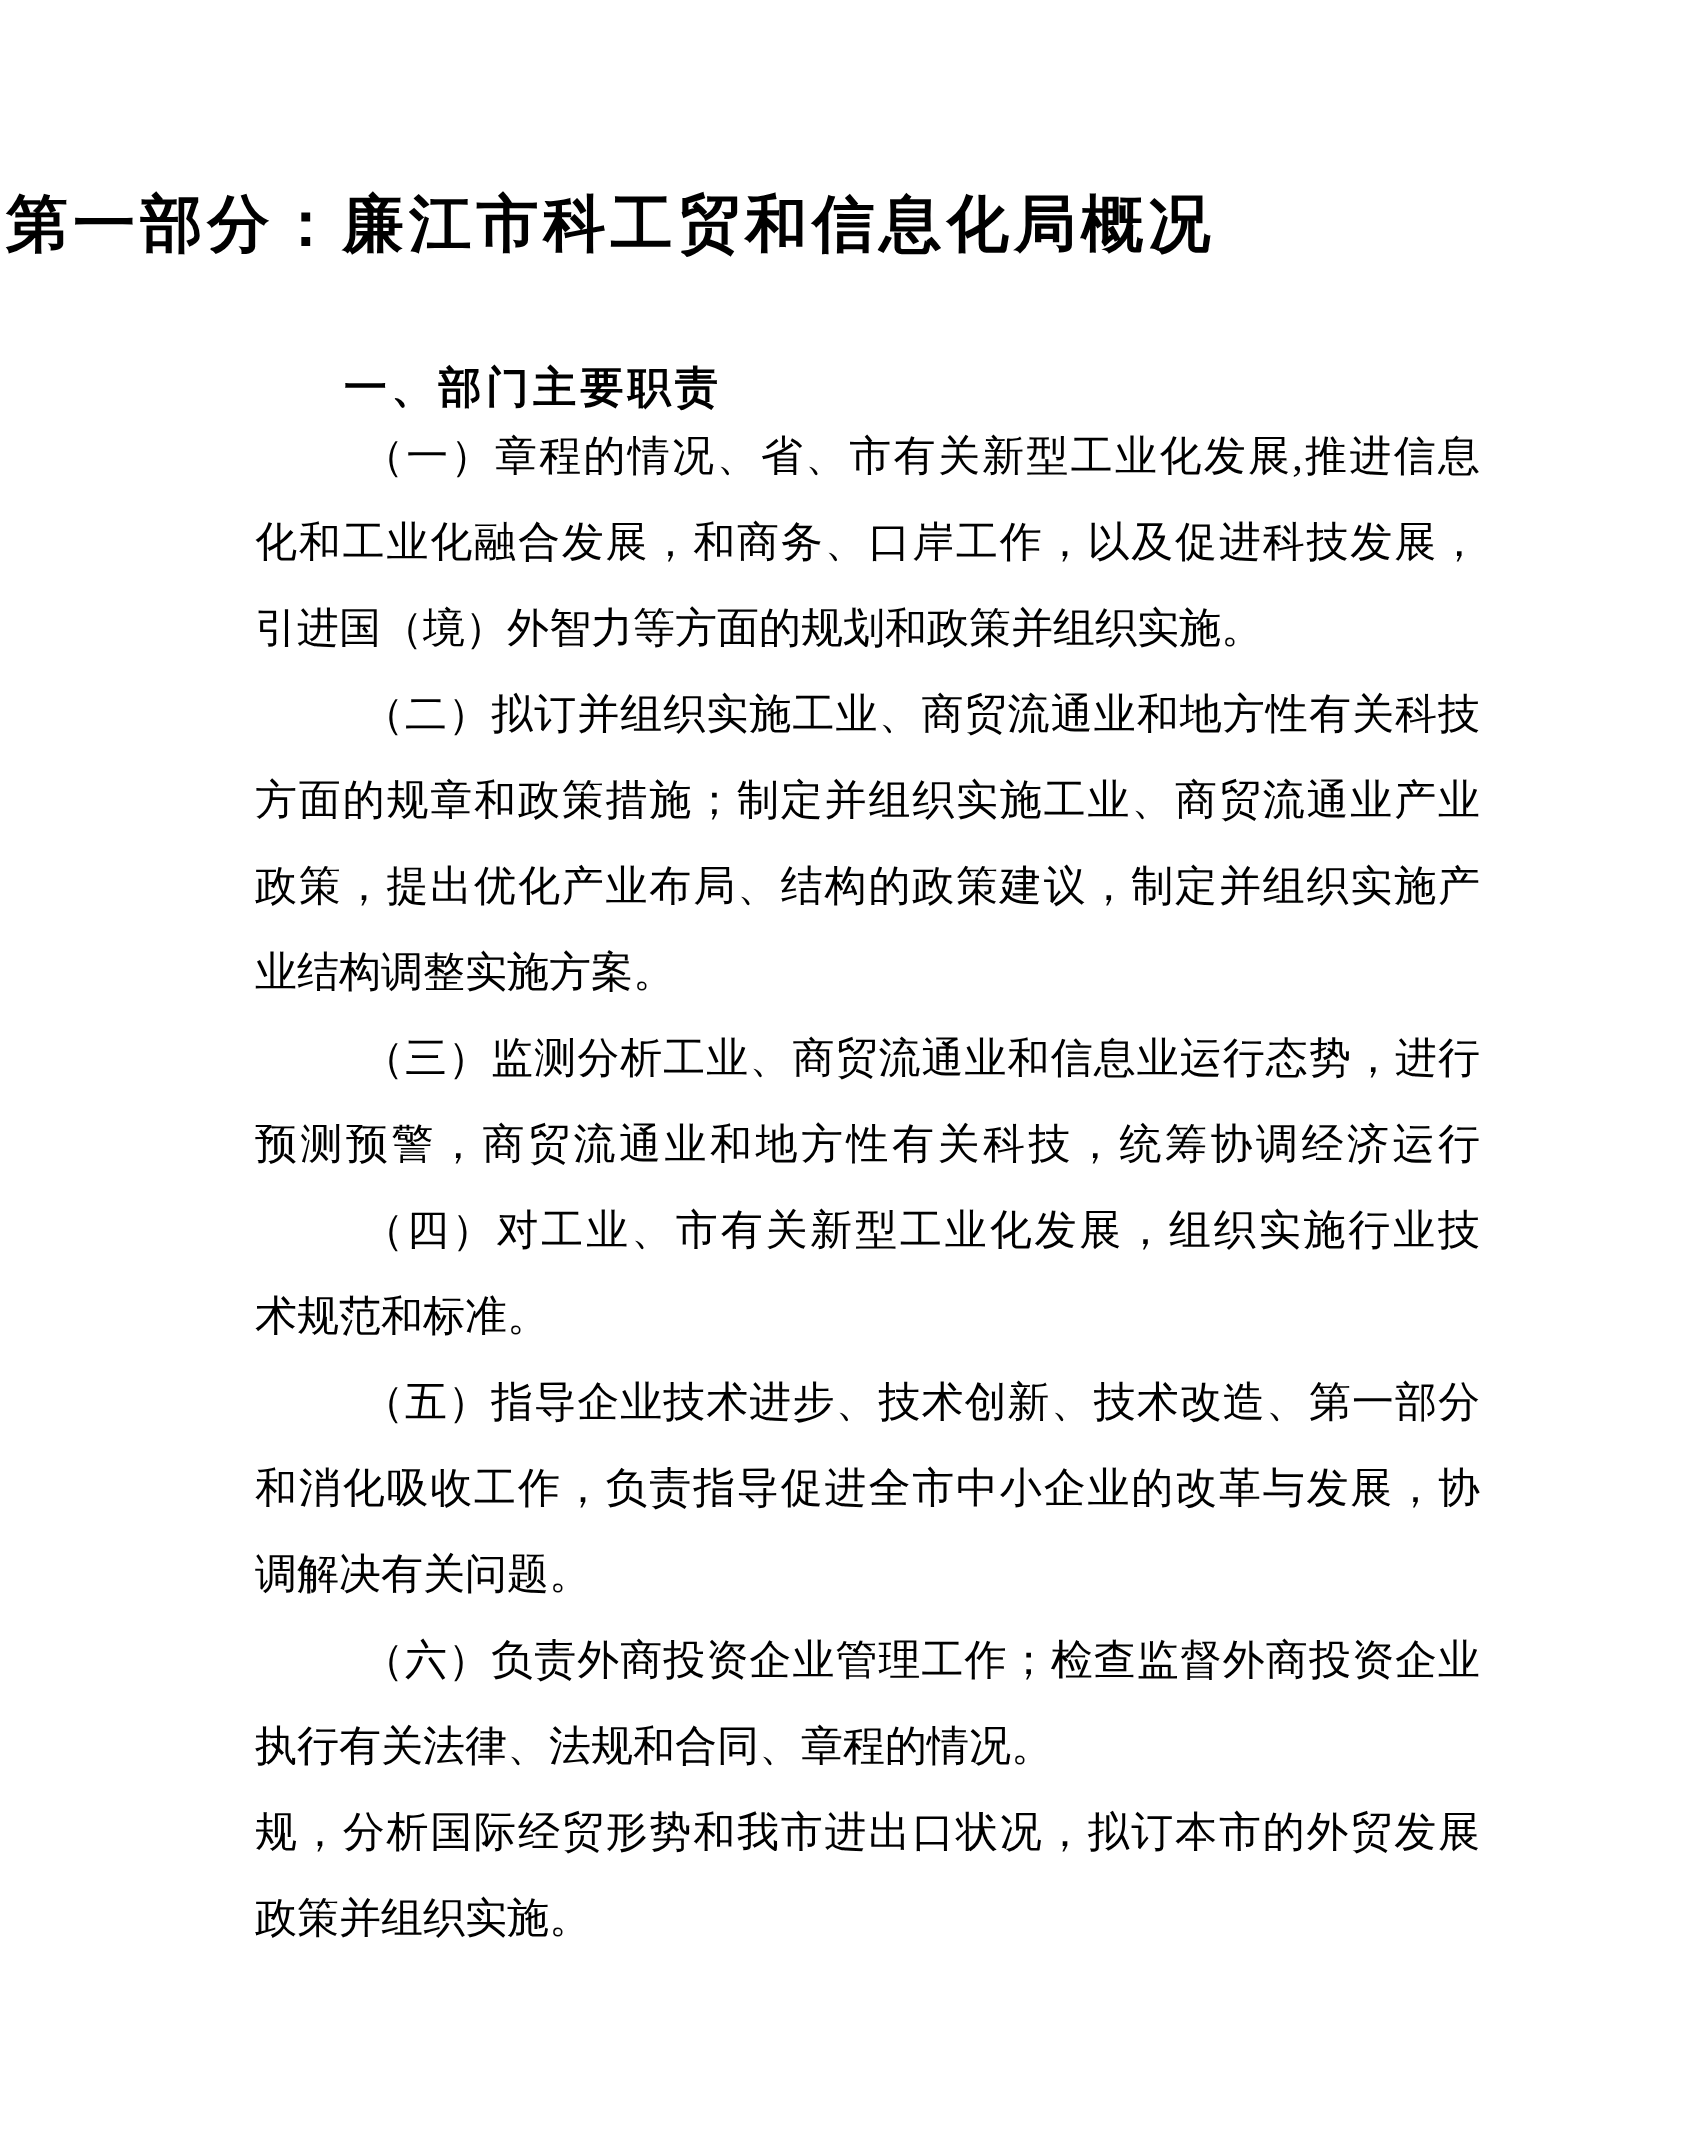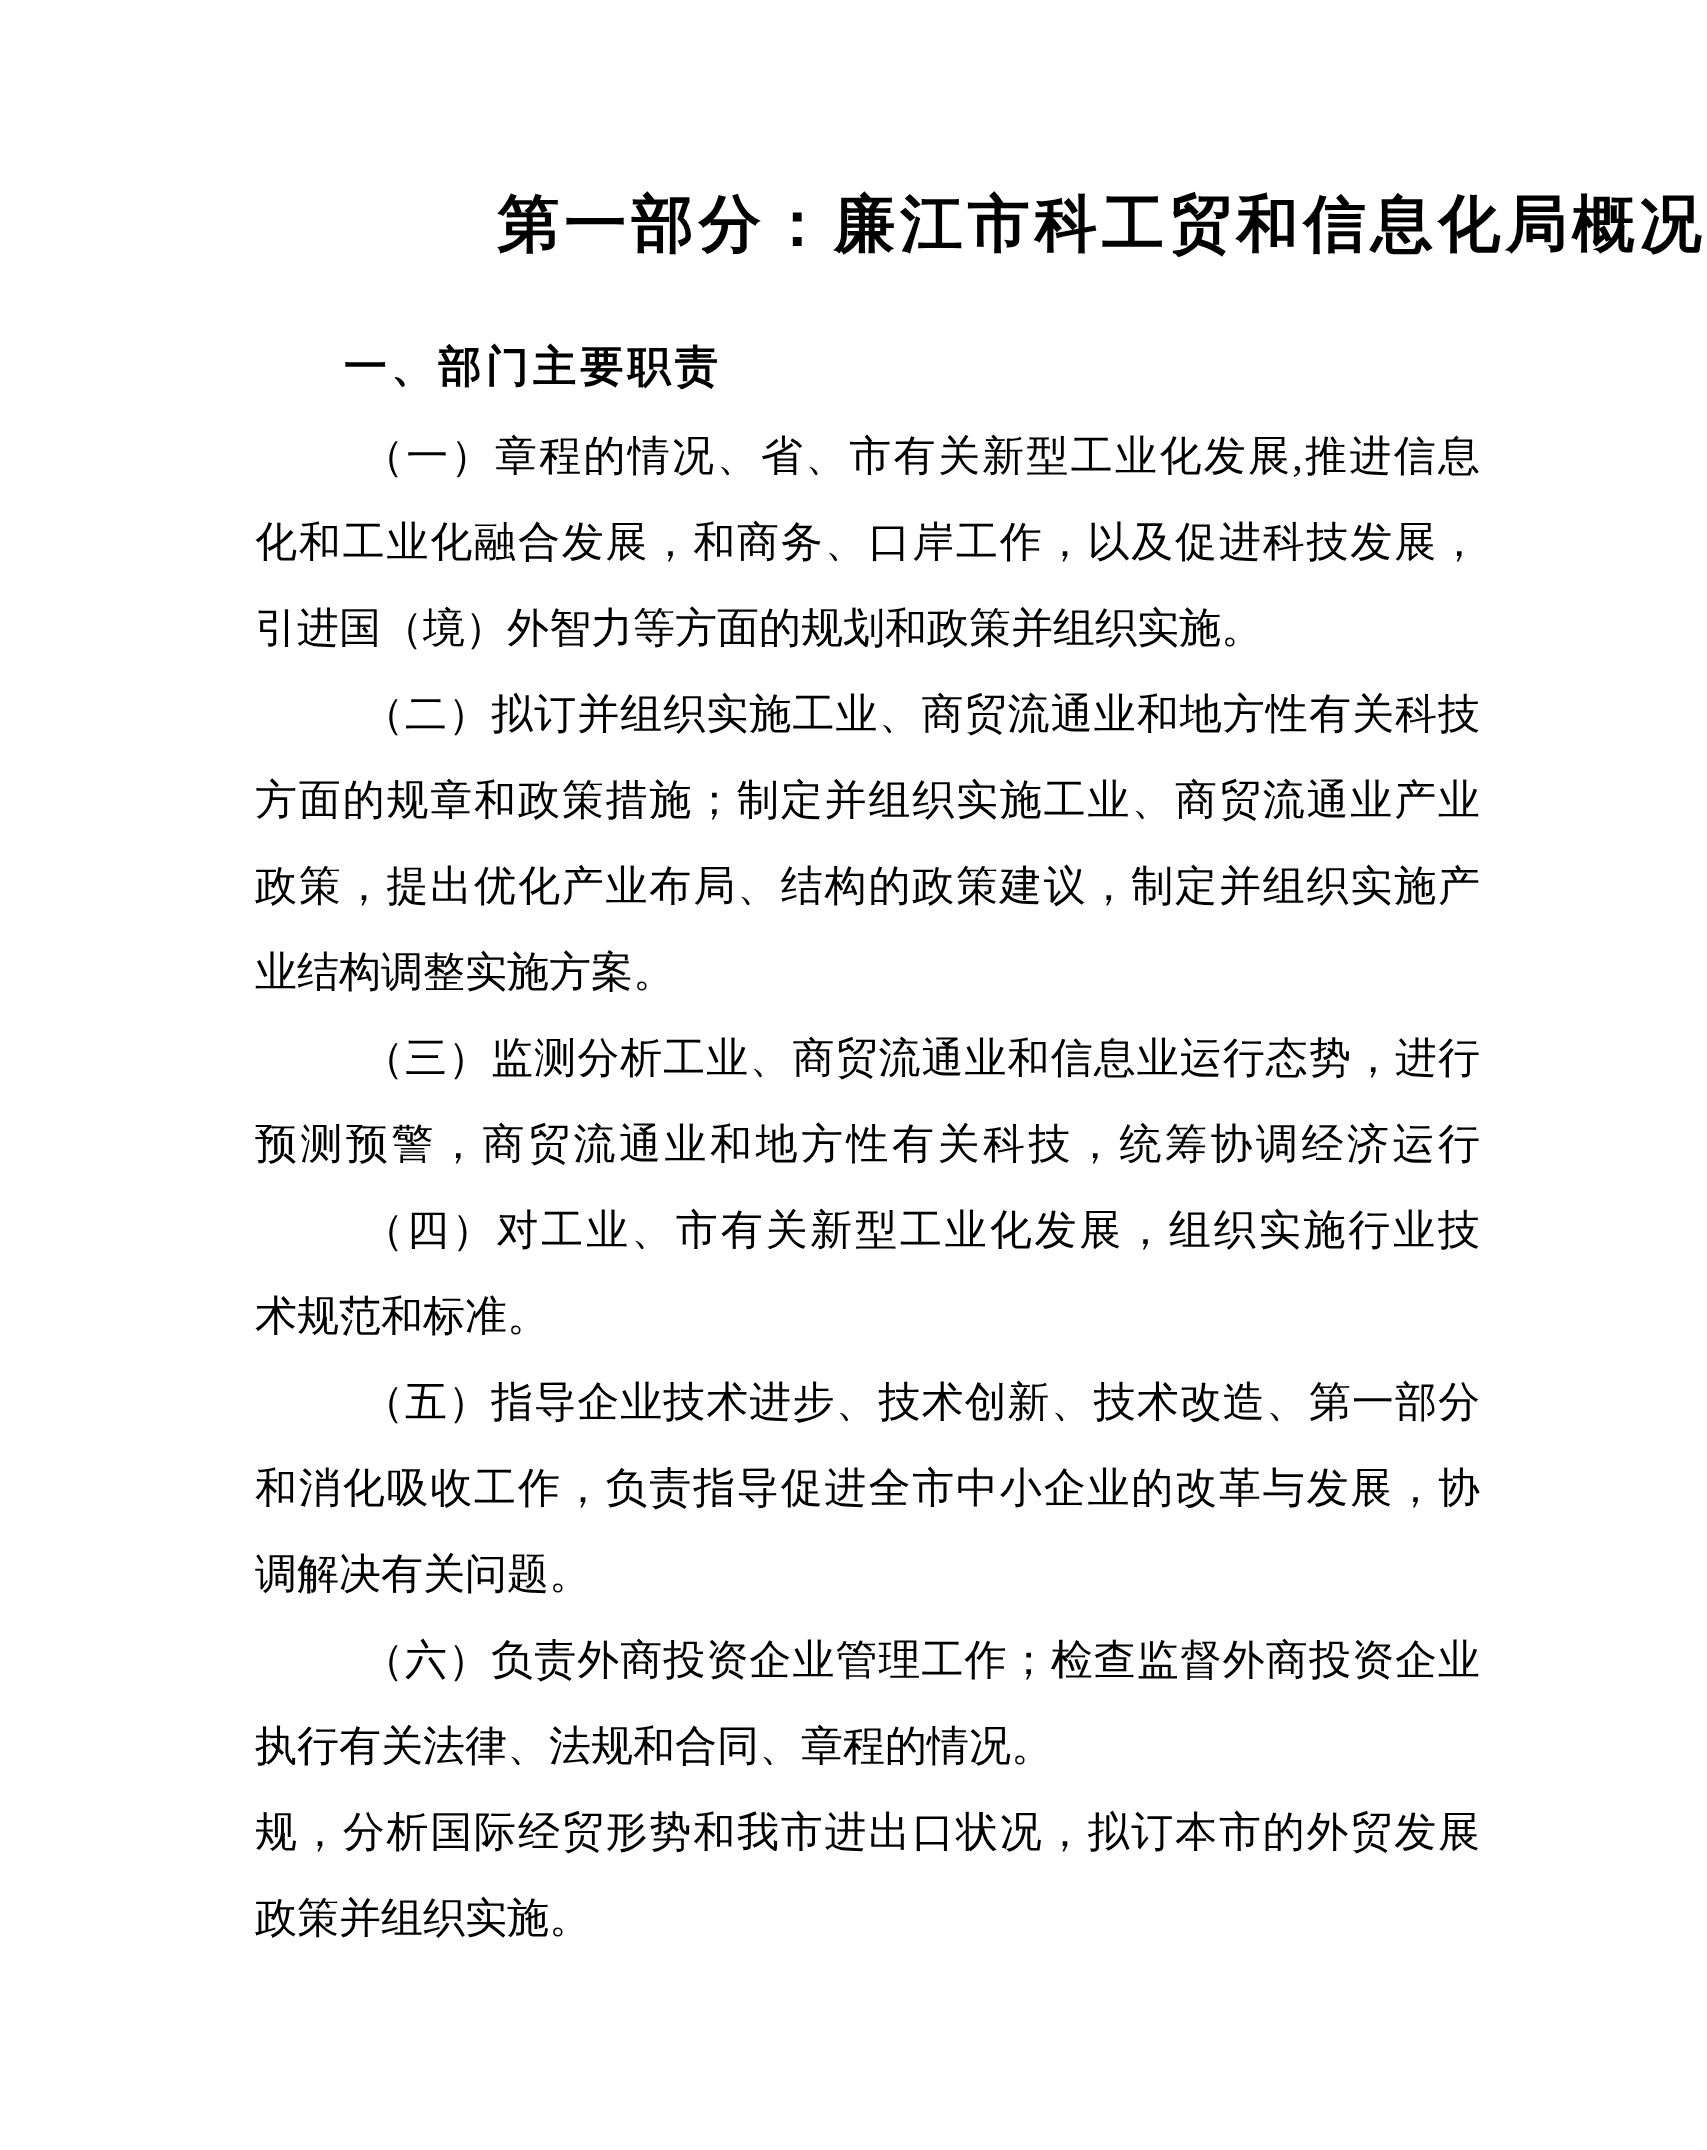--- a/index.html
+++ b/index.html
@@ -12,31 +12,31 @@
     color: #000000;
     overflow: hidden;
   }
   .doc-title {
     position: absolute;
     top: 191px;
     left: 0;
     width: 100%;
     padding-left: 6px;
     box-sizing: border-box;
-    text-align: right;
+    text-align: left;
     font-family: "Liberation Sans", "DejaVu Sans", sans-serif;
     font-weight: 700;
     font-size: 62px;
     line-height: 65px;
     letter-spacing: 5.2px;
     white-space: nowrap;
   }
   .section-heading {
     position: absolute;
-    top: 345px;
+    top: 366px;
     left: 344px;
     font-family: "Liberation Sans", "DejaVu Sans", sans-serif;
     font-weight: 700;
     font-size: 43px;
     line-height: 43px;
     letter-spacing: 4.3px;
     white-space: nowrap;
   }
   .body-text {
     position: absolute;

